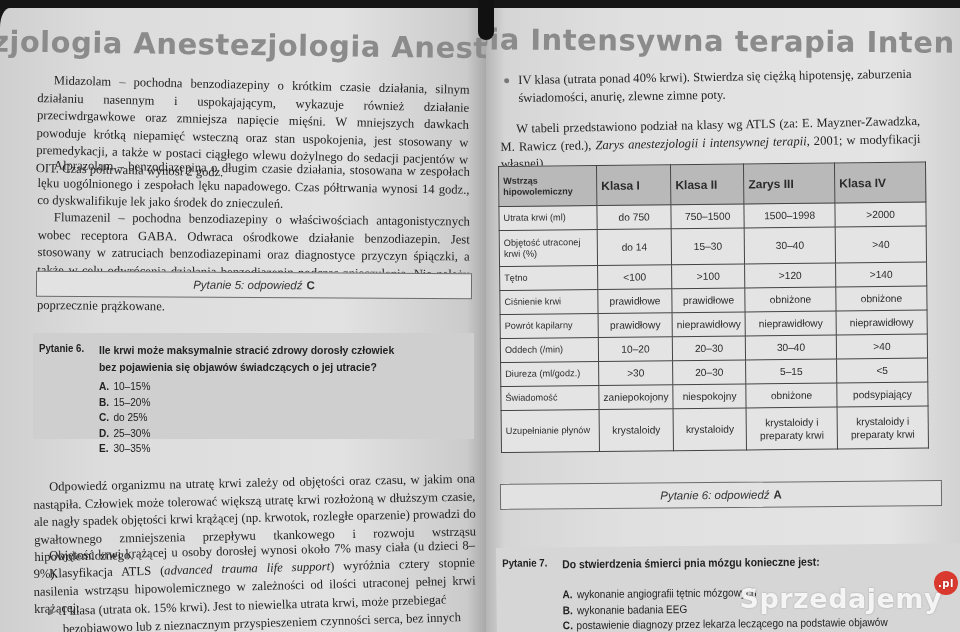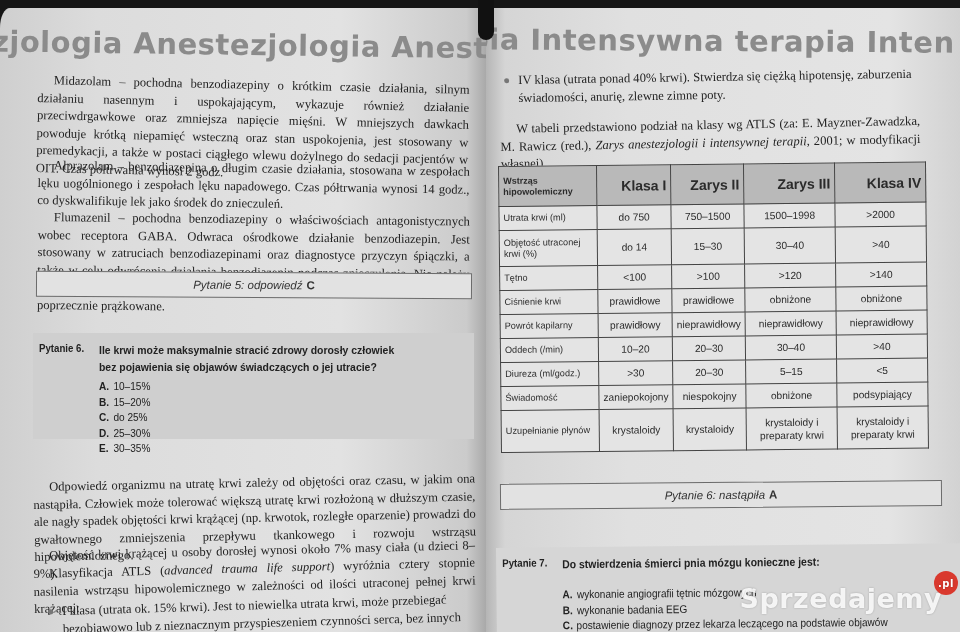--- a/index.html
+++ b/index.html
@@ -58,21 +58,21 @@
     .bullet-item { position: absolute; font-size: 12.6px; line-height: 17.6px; color: #232323; }
     .bullet-dot { position: absolute; left: -14px; top: 6px; width: 5px; height: 5px; border-radius: 50%; background: #777; }
 
     table.atls {
       position: absolute; left: 12px; top: 158px; width: 428px;
       border-collapse: collapse; font-family: "Liberation Sans", sans-serif;
       font-size: 10.2px; color: #2b2b2b; background: #e4e4e4;
       transform: rotate(-0.6deg); transform-origin: left top;
     }
     table.atls th, table.atls td { border: 1.2px solid #444; padding: 2px 4px; vertical-align: middle; }
-    table.atls th { background: #b9b9b9; font-weight: bold; text-align: right; height: 40px; font-size: 14px; }
+    table.atls th { background: #b9b9b9; font-weight: bold; text-align: left; height: 40px; font-size: 12px; }
     table.atls th.rowhead { text-align: left; font-size: 9px; line-height: 11px; }
     table.atls td { text-align: center; height: 24px; }
     table.atls td.label { text-align: left; font-size: 9.2px; width: 98px; line-height: 11px; }
     table.atls tr.tall td { height: 36px; }
     table.atls tr.tallest td { height: 42px; line-height: 13px; }
 
     .watermark {
       position: absolute; right: 18px; bottom: 18px; z-index: 5;
       font-family: "DejaVu Sans", sans-serif; font-weight: bold; font-size: 27px;
       color: rgba(255,255,255,0.88); letter-spacing: 0.5px;
@@ -161,21 +161,21 @@
 
     <p class="para" style="left:14px; top:113px; width:420px; transform:rotate(-1.1deg); transform-origin:left top;">
       <span class="indent"></span><span>W tabeli przedstawiono podział na klasy wg ATLS (za: E. Mayzner-Zawadzka, M. Rawicz (red.), </span><i>Zarys anestezjologii i intensywnej terapii</i><span>, 2001; w modyfikacji własnej).</span>
     </p>
 
     <table class="atls">
       <thead>
         <tr>
           <th class="rowhead">Wstrząs hipowolemiczny</th>
           <th>Klasa I</th>
-          <th>Zarys II</th>
+          <th>Klasa II</th>
           <th>Zarys III</th>
           <th>Klasa IV</th>
         </tr>
       </thead>
       <tbody>
         <tr>
           <td class="label">Utrata krwi (ml)</td>
           <td>do 750</td>
           <td>750–1500</td>
           <td>1500–1998</td>
@@ -234,21 +234,21 @@
           <td class="label">Uzupełnianie płynów</td>
           <td>krystaloidy</td>
           <td>krystaloidy</td>
           <td>krystaloidy i preparaty krwi</td>
           <td>krystaloidy i preparaty krwi</td>
         </tr>
       </tbody>
     </table>
 
     <div class="answer-box" style="left:14px; top:474px; width:442px; transform:rotate(-0.5deg);">
-      <span>Pytanie 6: nastąpiła</span>
+      <span>Pytanie 6: odpowiedź</span>
         <b>A</b>
     </div>
 
     <div class="question-box" style="left:10px; top:540px; width:464px; height:92px; background:#d6d6d6; transform:rotate(-0.6deg); transform-origin:left top;">
       <span class="q-num">Pytanie 7.</span>
       <div class="q-text" style="width:380px;">Do stwierdzenia śmierci pnia mózgu konieczne jest:</div>
       <ul class="q-opts" style="top:40px;">
         <li>
             <span class="letter">A.</span>
             <span>wykonanie angiografii tętnic mózgowych</span>

